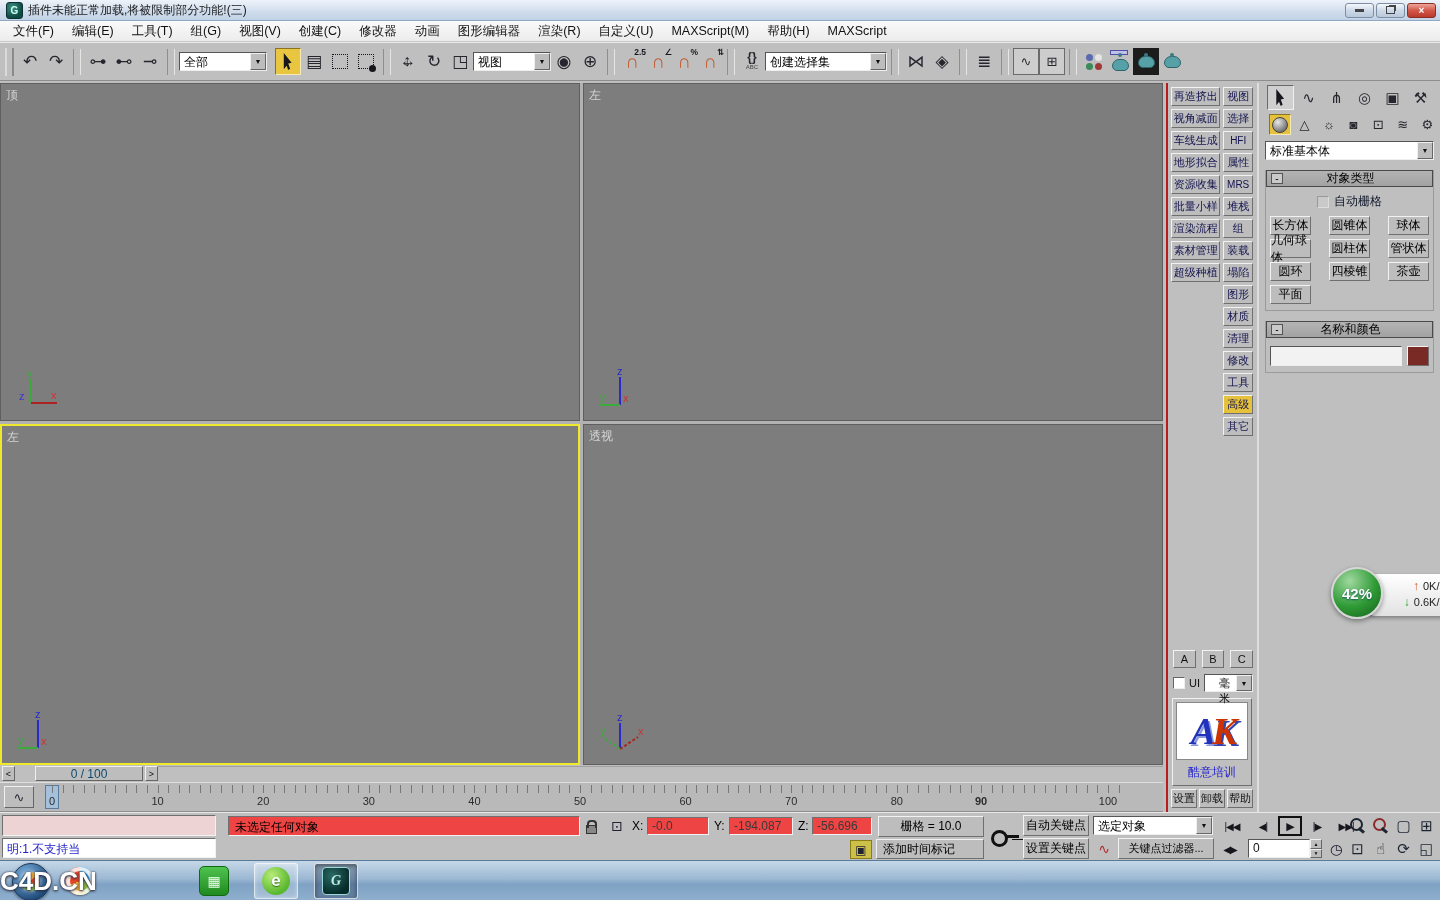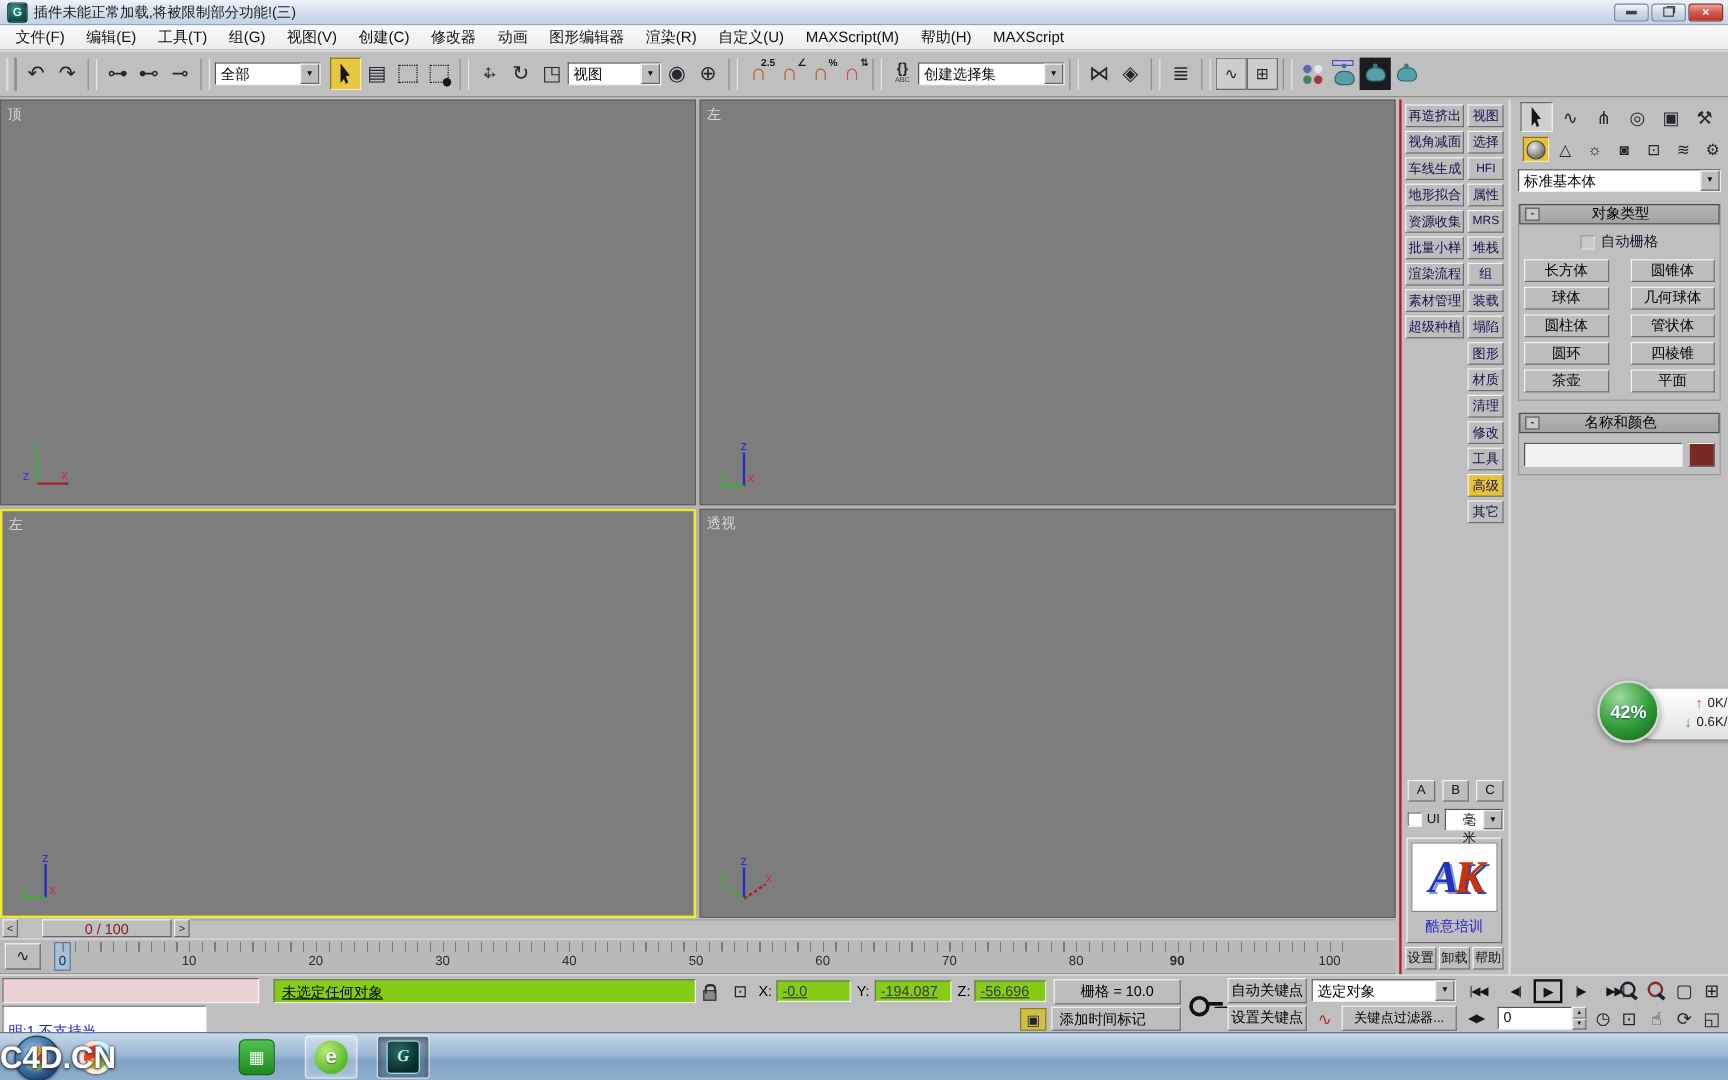--- a/index.html
+++ b/index.html
@@ -62,21 +62,21 @@
   .vp{position:absolute;background:#7d7d7d;border:1px solid #5f5f5f;box-sizing:border-box;}
   .vp.active{border:2px solid #efe92e;}
   .vp-label{position:absolute;left:5px;top:3px;color:#d4d4d4;font-size:12px;}
   .tripod{position:absolute;left:14px;bottom:6px;}
 
   
   #timeslider{position:absolute;left:0;top:765px;width:1163px;height:17px;background:#bfbfbf;display:flex;align-items:center;}
   .tsarrow{width:13px;height:15px;background:#bdbdbd;border:1px solid;border-color:#f0f0f0 #666 #666 #f0f0f0;
     display:flex;align-items:center;justify-content:center;font-size:9px;box-sizing:border-box;flex:none;}
   #ts-handle{width:108px;height:15px;margin:0 2px 0 20px;background:#bdbdbd;border:1px solid;border-color:#f0f0f0 #666 #666 #f0f0f0;
-    display:flex;align-items:center;justify-content:center;font-size:12px;color:#7f1d1d;box-sizing:border-box;flex:none;}
+    display:flex;align-items:center;justify-content:center;font-size:12px;color:#0c4a6e;box-sizing:border-box;flex:none;}
   #ts-track{flex:1;height:15px;border-top:1px solid #a0a0a0;}
   #trackbar{position:absolute;left:0;top:782px;width:1163px;height:30px;background:#b9b9b9;border-top:1px solid #dedede;border-bottom:1px solid #8e8e8e;box-sizing:border-box;}
   #tb-curvebtn{position:absolute;left:4px;top:3px;width:30px;height:22px;background:#bdbdbd;border:1px solid;border-color:#f0f0f0 #666 #666 #f0f0f0;
     display:flex;align-items:center;justify-content:center;font-size:13px;color:#223;box-sizing:border-box;}
   #tb-marker{position:absolute;left:45px;top:2px;width:14px;height:24px;background:#a4c0da;border:1px solid #5a7a9a;box-sizing:border-box;}
   #tb-ticks{position:absolute;left:52px;right:40px;top:2px;height:8px;
     background:repeating-linear-gradient(to right,#787878 0 1px,transparent 1px 10.56px);}
   .tb-num{position:absolute;top:12px;transform:translateX(-50%);font-size:11px;color:#2c2c2c;}
 
   
@@ -120,46 +120,46 @@
   .cpcat .ball{width:14px;height:14px;border-radius:50%;background:radial-gradient(circle at 35% 30%,#e8e8e8,#707070 75%);border:1px solid #444;}
   #cp-dropdown{margin:4px 6px 0 6px;}
   .rollout{margin:10px 6px 0 6px;border:1px solid #9a9a9a;border-top:none;padding:0 4px 6px 4px;background:#bfbfbf;}
   .rollhead{height:17px;margin:0 -4px;background:linear-gradient(#b4b4b4,#a2a2a2);border:1px solid #4a4a4a;
     display:flex;align-items:center;font-size:12px;color:#000;box-sizing:border-box;}
   .rollhead .minus{width:12px;height:11px;border:1px solid #555;background:#c9c9c9;margin:0 4px;
     display:flex;align-items:center;justify-content:center;font-size:10px;line-height:0;box-sizing:border-box;}
   .rollhead .t{flex:1;text-align:center;margin-right:18px;}
   .autogrid{display:flex;align-items:center;gap:5px;justify-content:center;padding:6px 0 4px 0;color:#0f172a;}
   .autogrid .cb{border-color:#999 #ddd #ddd #999;background:#c9c9c9;}
-  .prim-grid{display:grid;grid-template-columns:1fr 1fr;gap:4px 18px;padding-top:2px;}
+  .prim-grid{display:grid;grid-template-columns:1fr 1fr 1fr;gap:4px 18px;padding-top:2px;}
   .pbtn{height:19px;background:#bdbdbd;border:1px solid;border-color:#f2f2f2 #6f6f6f #6f6f6f #f2f2f2;
     font-size:12px;color:#000;display:flex;align-items:center;justify-content:center;box-sizing:border-box;}
   .namerow{display:flex;gap:5px;align-items:center;padding-top:8px;}
   .namefield{flex:1;height:20px;background:#f2f2f2;border:1px solid;border-color:#555 #eee #eee #555;box-sizing:border-box;}
   .swatch{width:22px;height:20px;background:#7a2a24;border:1px solid;border-color:#f2f2f2 #6f6f6f #6f6f6f #f2f2f2;box-sizing:border-box;}
 
   
   #netwidget{position:absolute;left:1331px;top:567px;width:120px;height:56px;z-index:40;}
   #net-pill{position:absolute;left:26px;top:7px;width:92px;height:42px;border-radius:21px 0 0 21px;
     background:linear-gradient(#ffffff,#e2e2e2);box-shadow:0 2px 4px rgba(0,0,0,.35);padding:4px 4px 0 30px;box-sizing:border-box;}
   .net-line{display:flex;align-items:center;justify-content:flex-end;gap:4px;font-size:11px;color:#222;height:16px;}
   .net-up{color:#d4512b;font-size:12px;font-weight:bold;}
   .net-down{color:#2ea52e;font-size:12px;font-weight:bold;}
   #net-ball{position:absolute;left:0;top:0;width:52px;height:52px;border-radius:50%;
     background:radial-gradient(circle at 35% 25%,#9fd89f,#2e9a34 55%,#1a6a22 90%);
     border:2px solid #d6d6d6;box-shadow:0 2px 5px rgba(0,0,0,.4);display:flex;align-items:center;justify-content:center;box-sizing:border-box;}
   #net-ball span{color:#fff;font-size:15px;font-weight:bold;text-shadow:0 1px 2px #155;}
 
   
   #statusbar{position:absolute;left:0;top:812px;width:1440px;height:48px;background:#bfbfbf;border-top:1px solid #e8e8e8;}
-  .sunken{background:#84cc16;border:1px solid;border-color:#6f6f6f #f2f2f2 #f2f2f2 #6f6f6f;box-sizing:border-box;text-decoration:underline;}
+  .sunken{background:#ef4444;border:1px solid;border-color:#6f6f6f #f2f2f2 #f2f2f2 #6f6f6f;box-sizing:border-box;}
   .raised{background:#bdbdbd;border:1px solid;border-color:#f2f2f2 #6f6f6f #6f6f6f #f2f2f2;box-sizing:border-box;}
   #sb-listener1{position:absolute;left:2px;top:2px;width:214px;height:21px;background:#edd3d3;border:1px solid;border-color:#6f6f6f #f2f2f2 #f2f2f2 #6f6f6f;box-sizing:border-box;}
-  #sb-listener2{position:absolute;left:2px;top:25px;width:170px;height:20px;background:#fff;border:1px solid;border-color:#6f6f6f #f2f2f2 #f2f2f2 #6f6f6f;
-    color:#2222cc;font-size:12px;padding:12px 4px;box-sizing:border-box;white-space:nowrap;overflow:hidden;}
+  #sb-listener2{position:absolute;left:2px;top:25px;width:214px;height:20px;background:#fff;border:1px solid;border-color:#6f6f6f #f2f2f2 #f2f2f2 #6f6f6f;
+    color:#2222cc;font-size:12px;padding:2px 4px;box-sizing:border-box;white-space:nowrap;overflow:hidden;}
   #sb-status{position:absolute;left:228px;top:3px;width:352px;height:20px;padding:2px 6px;font-size:12px;color:#000;white-space:nowrap;overflow:hidden;}
   #sb-prompt{position:absolute;left:228px;top:26px;width:617px;height:20px;padding:2px 6px;font-size:12px;color:#000;white-space:nowrap;overflow:hidden;}
   .sb-ico{position:absolute;display:flex;align-items:center;justify-content:center;color:#223;}
   .i-lock{left:583px;top:6px;width:16px;height:16px;}
   .i-lock::before{content:"";width:9px;height:7px;background:#888;border:1px solid #333;margin-top:5px;}
   .i-lock::after{content:"";position:absolute;top:1px;left:4px;width:6px;height:6px;border:2px solid #333;border-bottom:none;border-radius:4px 4px 0 0;}
   .i-absrel{left:608px;top:4px;width:18px;height:18px;font-size:14px;}
   .coord-label{position:absolute;top:6px;font-size:12px;color:#000;}
   .coord-field{position:absolute;top:4px;height:18px;font-size:12px;color:#3a3a3a;padding:1px 4px;white-space:nowrap;}
   #sb-grid{position:absolute;left:878px;top:3px;width:106px;height:21px;display:flex;align-items:center;justify-content:center;font-size:12px;color:#000;}

